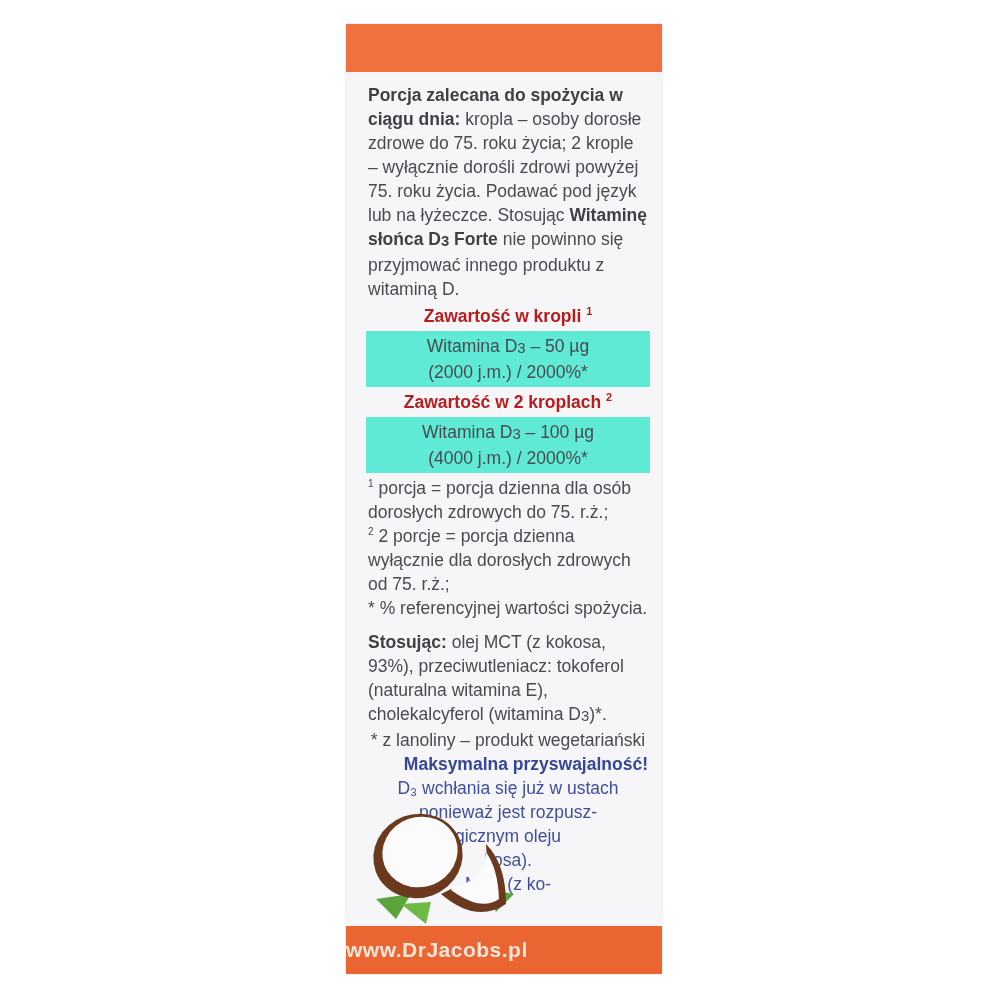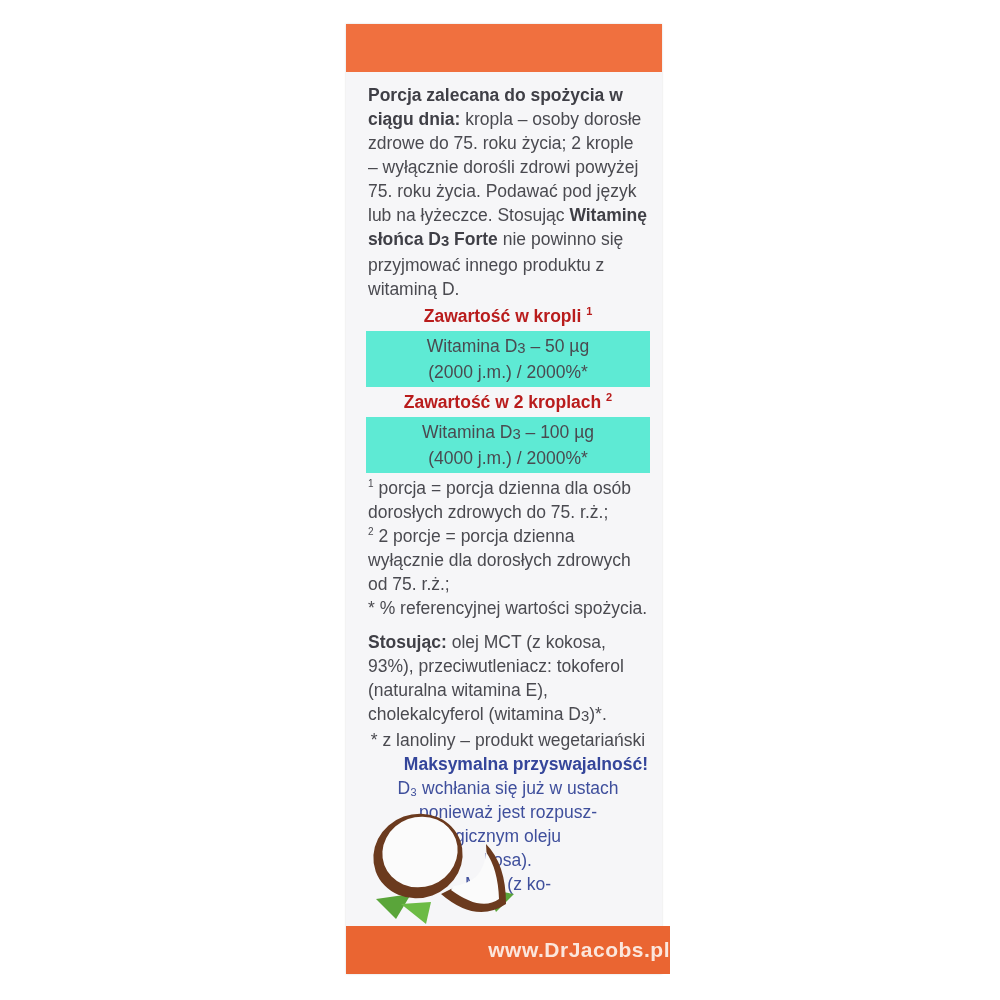--- a/index.html
+++ b/index.html
@@ -17,21 +17,21 @@
     background: #f6f6f8;
     box-shadow: 0 0 2px rgba(0,0,0,0.15);
   }
   .band-top {
     position: absolute; left: 0; top: 0; width: 100%; height: 48px;
     background: #f0703f;
   }
   .band-bottom {
     position: absolute; left: 0; bottom: 0; width: 100%; height: 48px;
     background: #ea6532;
-    display: flex; align-items: center; justify-content: flex-end; padding-left: 8px;
+    display: flex; align-items: center; justify-content: flex-start;
   }
   .url {
     color: #fbe6dc; font-weight: bold; font-size: 21px; letter-spacing: 0.5px;
   }
   .content {
     position: absolute; left: 22px; top: 59px; width: 280px;
     color: #4a4a50; font-size: 17.5px; line-height: 24px;
   }
   .para { margin: 0; }
   .para b { color: #3f3f46; }

